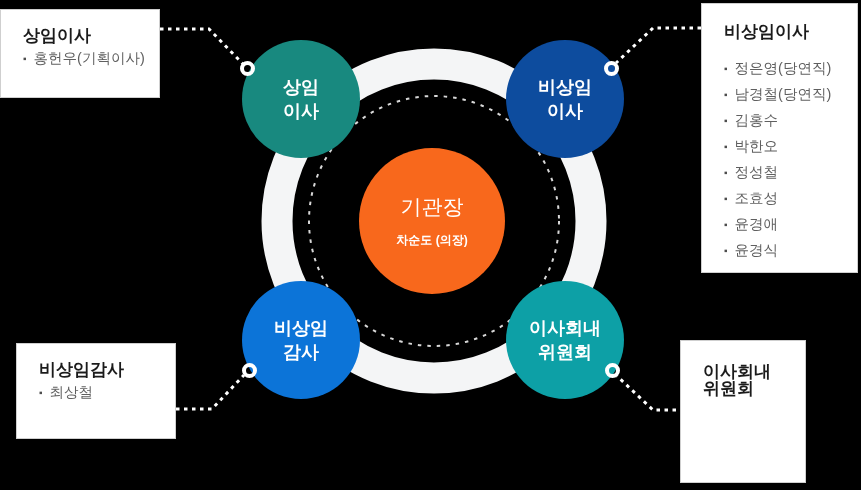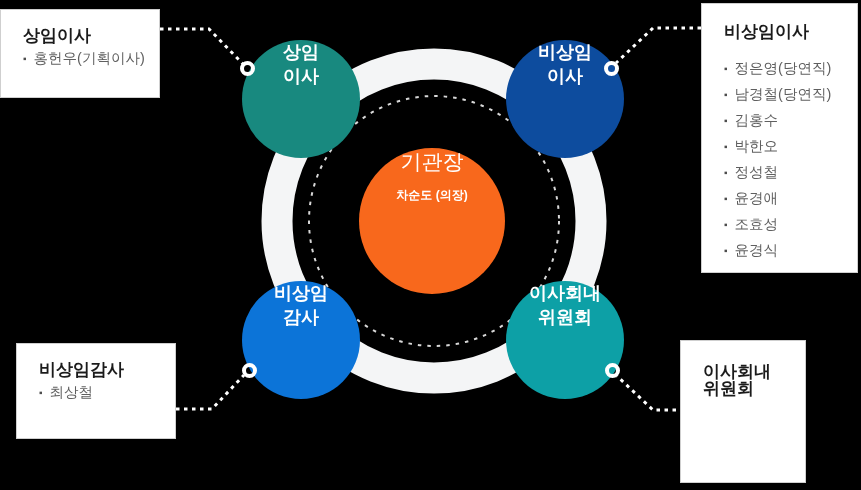--- a/index.html
+++ b/index.html
@@ -7,21 +7,21 @@
   .stage{position:relative;width:861px;height:490px;background:var(--bg,#000);overflow:hidden;}
 
   
   .deco{position:absolute;left:0;top:0;z-index:1;}
   .ring{fill:none;stroke:var(--ring);stroke-width:31;}
   .dashed-circle{fill:none;stroke:var(--dashCircle);stroke-width:2;stroke-dasharray:3.5 6;}
   .connector{fill:none;stroke:var(--connector);stroke-width:3;stroke-dasharray:3.5 4.5;}
 
   
   .node{position:absolute;z-index:2;border-radius:50%;display:flex;flex-direction:column;
-        align-items:center;justify-content:flex-start;color:#fff;text-align:center;}
+        align-items:center;justify-content:center;color:#fff;text-align:center;}
   .node-sat{width:118px;height:118px;font-size:18px;font-weight:700;line-height:1.35;}
   .node-tl{left:242px;top:40px;background:var(--teal);}
   .node-tr{left:506px;top:40px;background:var(--navy);}
   .node-bl{left:242px;top:281px;background:var(--blue);}
   .node-br{left:506px;top:281px;background:var(--lightTeal);}
   .node-center{left:359px;top:148px;width:146px;height:146px;background:var(--orange);}
   .center-title{font-size:21px;font-weight:400;}
   .center-subtitle{font-size:12px;font-weight:600;margin-top:11px;}
 
   
@@ -97,22 +97,22 @@
   </div>
 
   <div class="info-box box-tr">
     <div class="box-title">비상임이사</div>
     <ul class="box-list">
       <li><span class="bullet">▪</span><span>정은영(당연직)</span></li>
       <li><span class="bullet">▪</span><span>남경철(당연직)</span></li>
       <li><span class="bullet">▪</span><span>김홍수</span></li>
       <li><span class="bullet">▪</span><span>박한오</span></li>
       <li><span class="bullet">▪</span><span>정성철</span></li>
+      <li><span class="bullet">▪</span><span>조효성</span></li>
       <li><span class="bullet">▪</span><span>윤경애</span></li>
-      <li><span class="bullet">▪</span><span>조효성</span></li>
       <li><span class="bullet">▪</span><span>윤경식</span></li>
     </ul>
   </div>
 
   <div class="info-box box-bl">
     <div class="box-title">비상임감사</div>
     <ul class="box-list">
       <li><span class="bullet">▪</span><span>최상철</span></li>
     </ul>
   </div>

